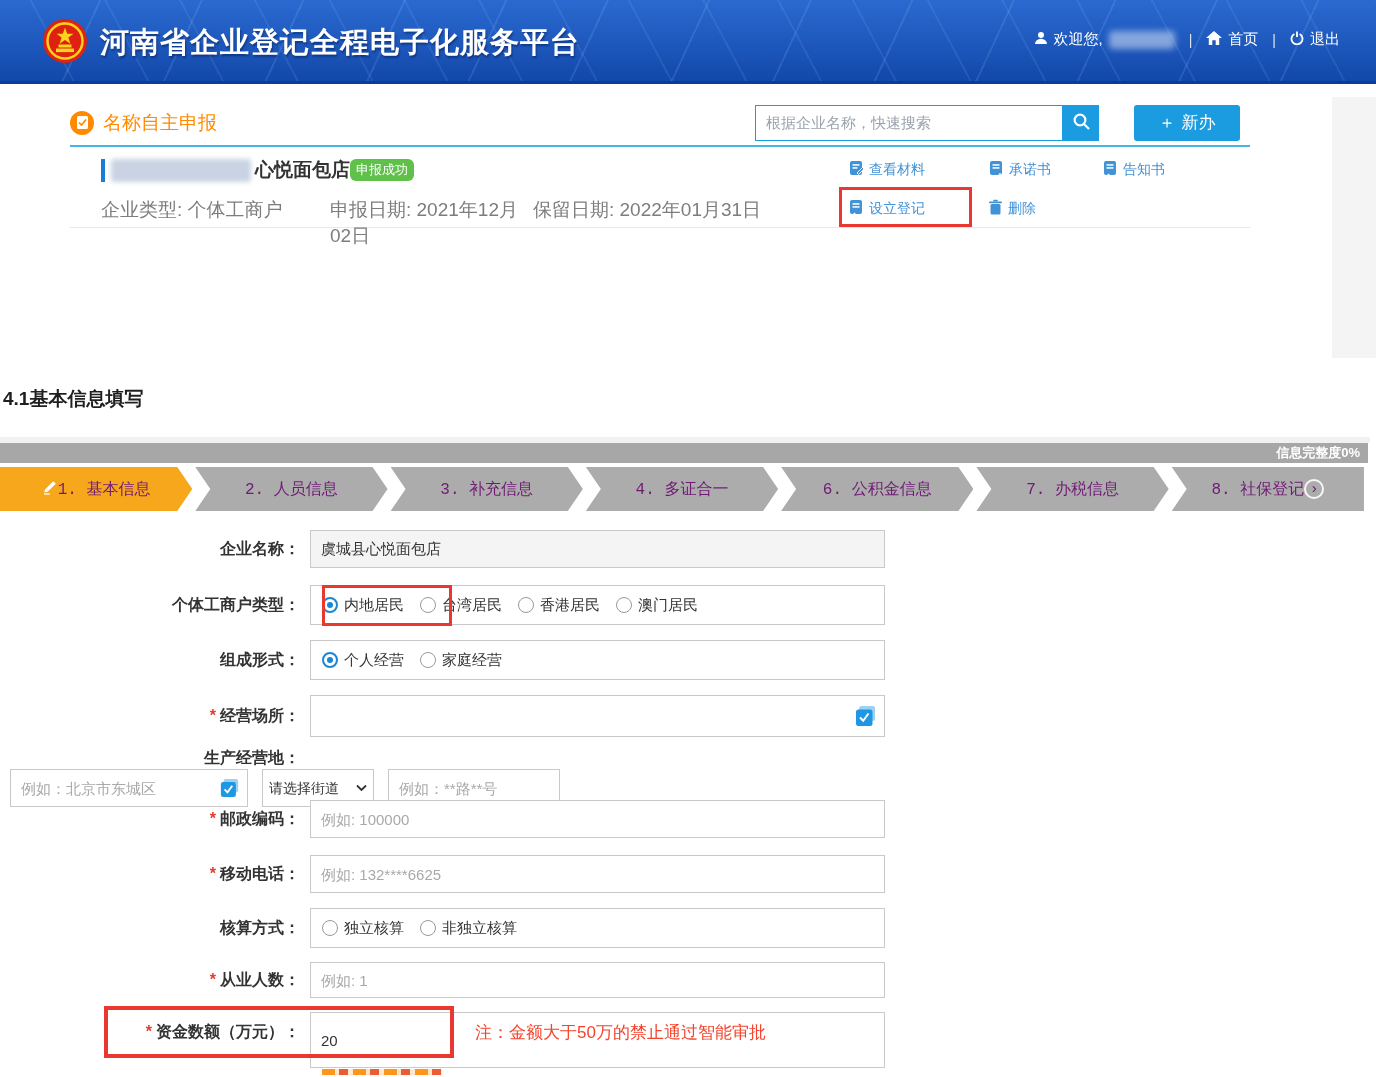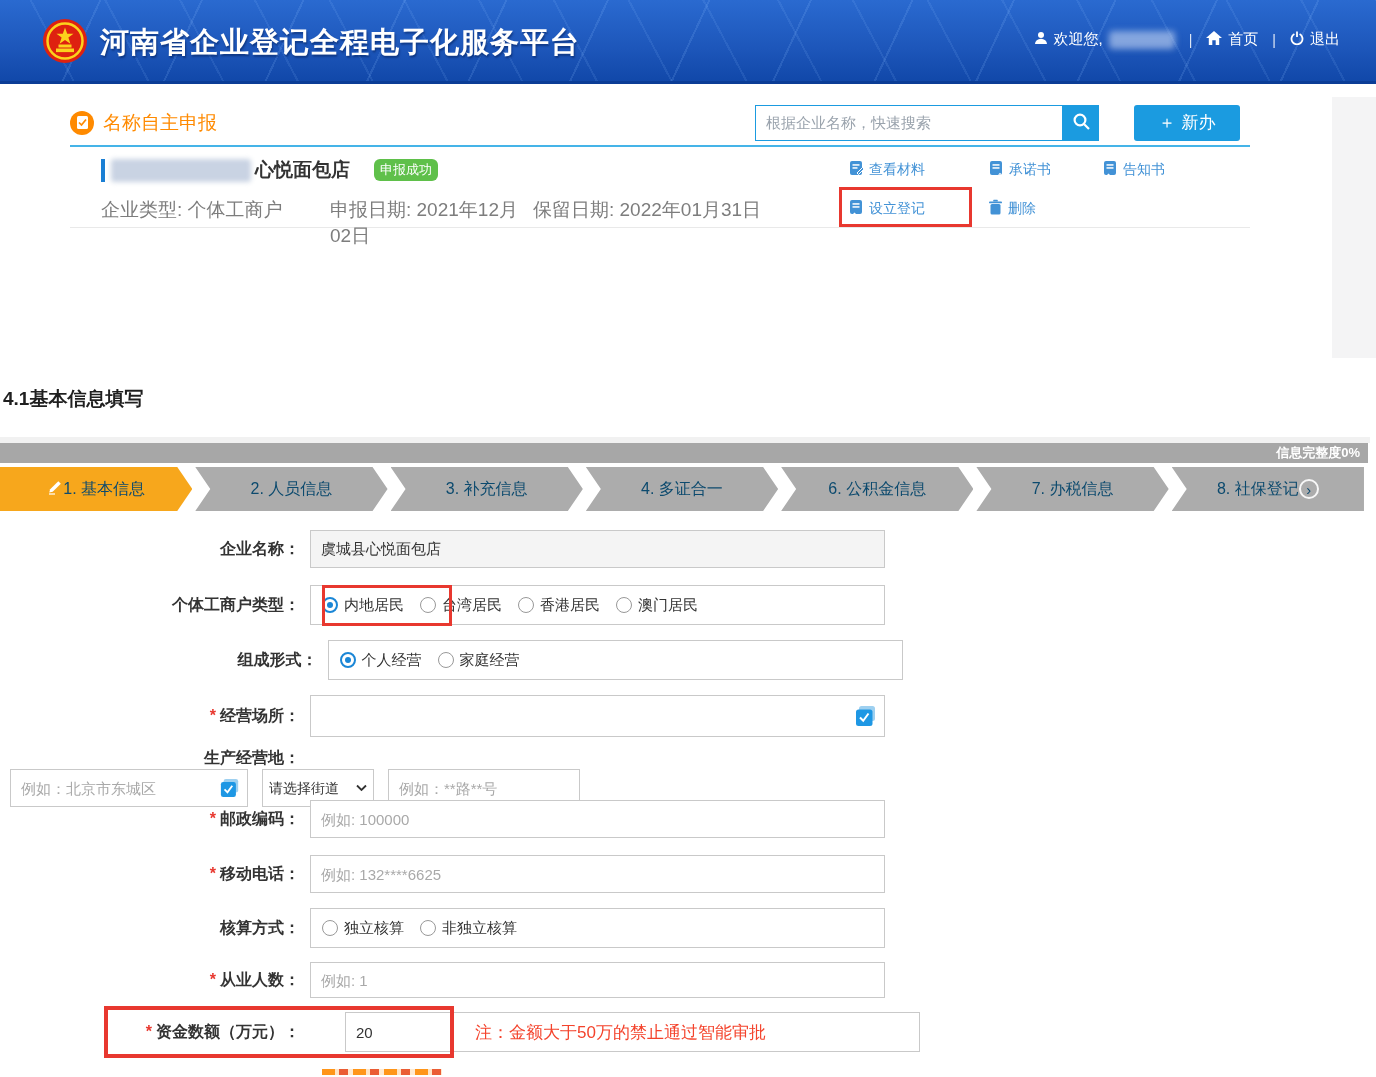--- a/index.html
+++ b/index.html
@@ -43,41 +43,41 @@
     align-items:center; justify-content:center; cursor:pointer; }
   .new-btn { margin-left:35px; width:106px; height:36px; background:#1b9be0; border:none;
     border-radius:3px; color:#fff; font-size:17px; cursor:pointer; display:flex; align-items:center;
     justify-content:center; gap:6px; }
   .list-item { position:relative; height:81px; border-bottom:1px solid #e9e9e9; padding:10px 0 0 31px; }
   .li-row1 { display:flex; align-items:center; height:26px; }
   .vbar { width:4px; height:23px; background:#1a7fd4; margin-right:6px; }
   .name-blur { width:140px; height:23px; border-radius:3px; background:#c9d3e3; filter:blur(2.5px);
     margin-right:4px; }
   .li-name { font-size:19px; font-weight:bold; color:#333; }
-  .badge { margin-left:24px; background:#5fc04a; color:#fff; font-size:13px; padding:2px 6px;
+  .badge { margin-left:0; background:#5fc04a; color:#fff; font-size:13px; padding:2px 6px;
     border-radius:6px; }
   .li-row2 { margin-top:14px; font-size:19px; color:#7d7d7d; display:flex; }
   .m1 { width:229px; } .m2 { width:203px; }
   .li-actions { position:absolute; left:778px; top:13px; display:grid;
     grid-template-columns:140px 114px 120px; row-gap:20px; }
   .act { display:flex; align-items:center; gap:5px; color:#4292d6; font-size:14px;
     text-decoration:none; cursor:pointer; }
 
   
   .doc-heading { position:absolute; left:3px; top:386px; font-size:19px; font-weight:bold; color:#1f1f1f; }
 
   
   .bar-top { position:absolute; left:0; top:437px; width:1370px; height:6px; background:#f1f1f1; }
   .complete-bar { position:absolute; left:0; top:443px; width:1368px; height:20px; background:#a7a7a7;
     color:#fff; font-size:13px; font-weight:bold; display:flex; align-items:center;
     justify-content:flex-end; padding-right:8px; }
   .tabs { position:absolute; left:0; top:467px; width:1368px; height:44px; display:flex; }
   .tab { position:relative; flex:1; display:flex; align-items:center; justify-content:center; gap:0;
-    color:#0c4a6e; font-size:16px; background:#acacac; margin-right:3px; cursor:pointer;
-    clip-path:polygon(0 0, calc(100% - 15px) 0, 100% 50%, calc(100% - 15px) 100%, 0 100%, 15px 50%); }
+    color:#701a75; font-size:16px; background:#acacac; margin-right:3px; cursor:pointer;
+    clip-path:polygon(0 0, calc(100% - 15px) 0, 100% 50%, calc(100% - 15px) 100%, 0 100%, 15px 50%);font-family:Liberation Mono, monospace; }
   .tab.first { clip-path:polygon(0 0, calc(100% - 15px) 0, 100% 50%, calc(100% - 15px) 100%, 0 100%);
     background:#f7a71c; }
   .tab.last { clip-path:polygon(0 0, 100% 0, 100% 100%, 0 100%, 15px 50%); margin-right:4px; }
   .circ { width:20px; height:20px; border:2px solid rgba(255,255,255,.9); border-radius:50%;
     display:flex; align-items:center; justify-content:center; font-size:15px; line-height:1; }
 
   
   .form { position:absolute; left:0; top:530px; width:920px; }
   .frow { display:flex; }
   .lab { width:300px; text-align:right; font-size:16px; font-weight:bold; color:#333;
@@ -99,22 +99,22 @@
   .picker-ico { position:absolute; right:8px; top:50%; transform:translateY(-50%); cursor:pointer;
     display:flex; }
   .inline-ctrl { margin-left:10px; display:flex; gap:14px; }
   .in-district { width:238px; position:relative; }
   .in-district .tinput { padding-right:52px; }
   .sel-wrap { width:112px; position:relative; }
   .street-sel { width:100%; height:38px; border:1px solid #c9c9c9; font-size:14px; color:#333;
     padding:0 6px; appearance:none; -webkit-appearance:none; background:#fff; outline:none; }
   .sel-arrow { position:absolute; right:7px; top:50%; transform:translateY(-50%); pointer-events:none;
     display:flex; }
-  .in-addr { width:192px; }
-  .capital-row .ctrl .tinput { height:40px;margin-left:35px; }
+  .in-addr { width:172px; }
+  .capital-row .ctrl .tinput { height:56px; }
   .note { position:absolute; left:165px; top:50%; transform:translateY(-50%); color:#f4432c;
     font-size:17px; white-space:nowrap; }
 
   
   .ann { position:absolute; border:3px solid #e8382f; pointer-events:none; z-index:6; }
   #ann-setup { left:839px; top:187px; width:133px; height:40px; }
   #ann-mainland { left:322px; top:585px; width:130px; height:41px; }
   #ann-capital { left:104px; top:1006px; width:350px; height:52px; border-width:4px; }
 
   
@@ -342,21 +342,21 @@
               <span>香港居民</span>
             </label>
           <label class="ritem">
               <span class="rdot"></span>
               <span>澳门居民</span>
             </label>
         </div>
       </div>
     </div>
 
-    <div class="frow" style="height:40px; margin-bottom:15px;justify-content:center;">
+    <div class="frow" style="height:40px; margin-bottom:15px;">
       <div class="lab">
           <span>组成形式：</span>
         </div>
       <div class="ctrl">
         <div class="radio-box">
           <label class="ritem">
               <span class="rdot checked"></span>
               <span>个人经营</span>
             </label>
           <label class="ritem">

